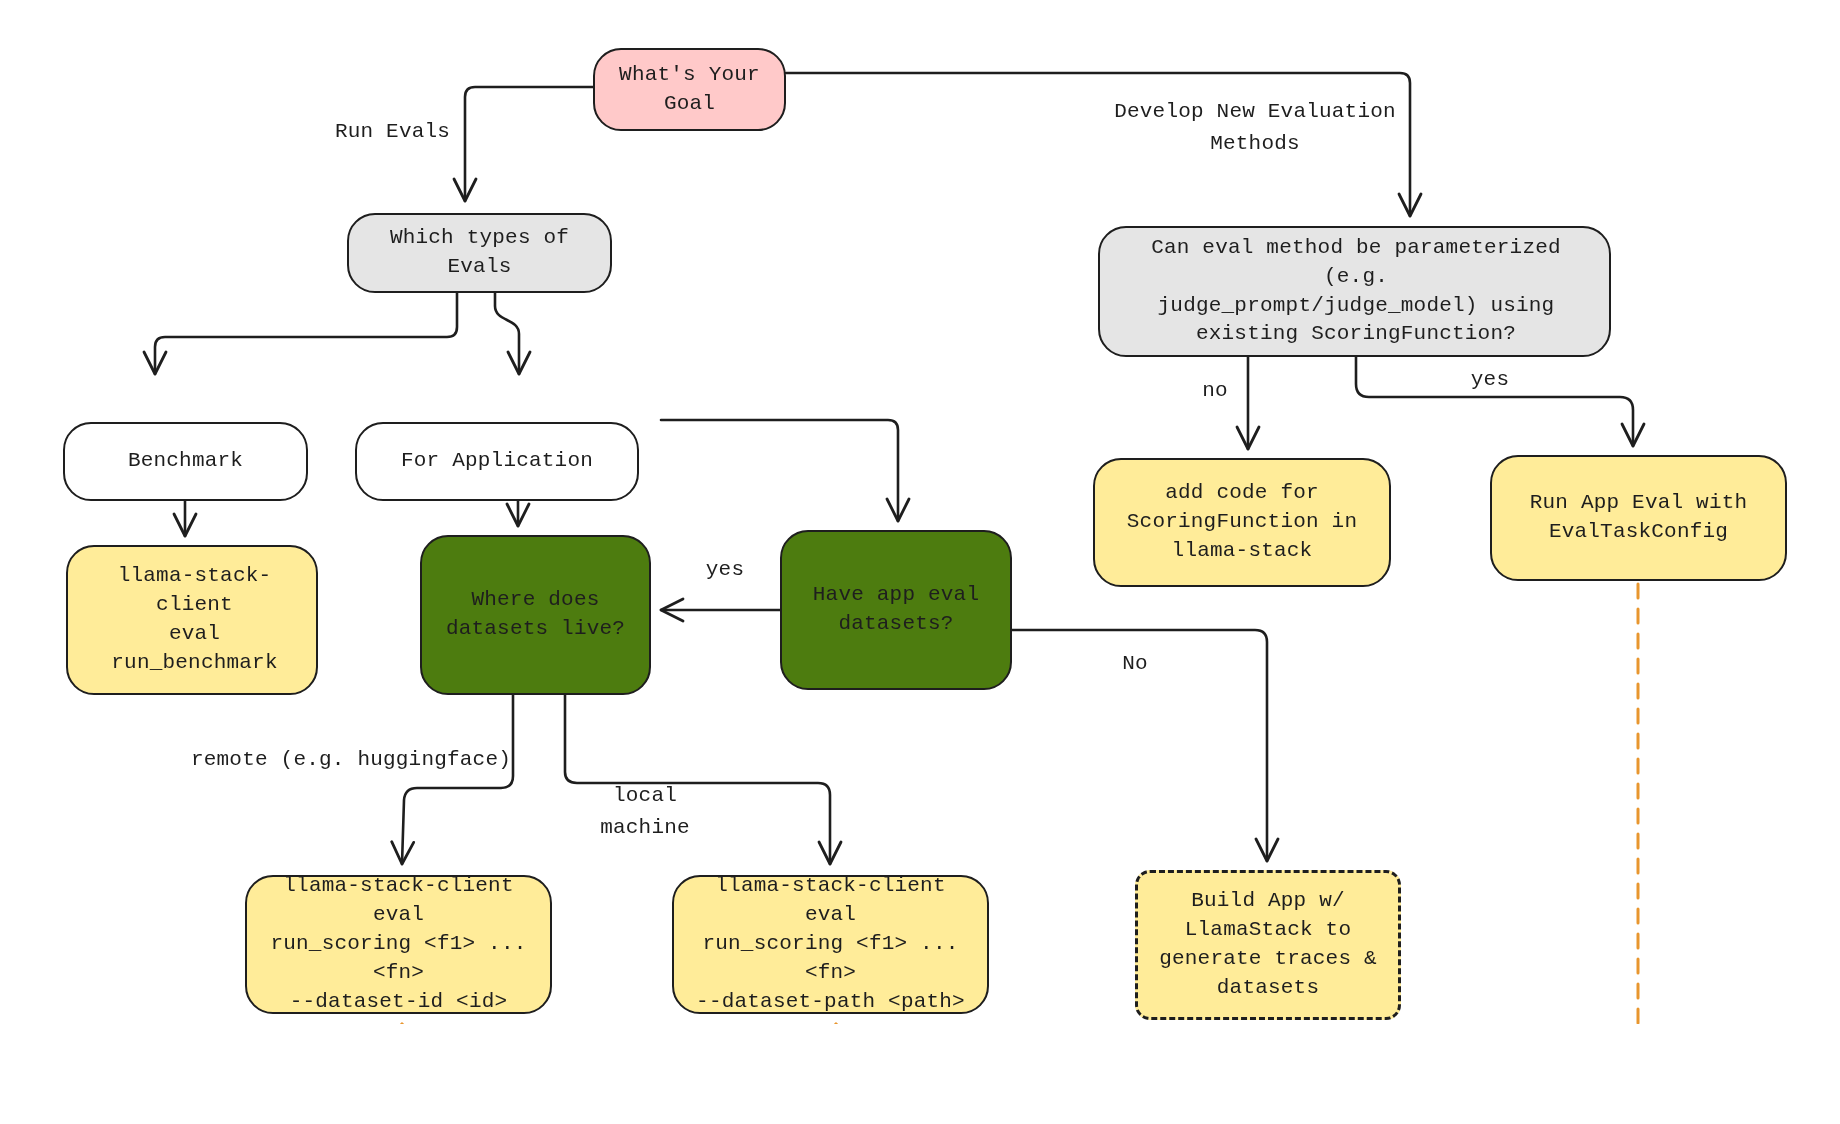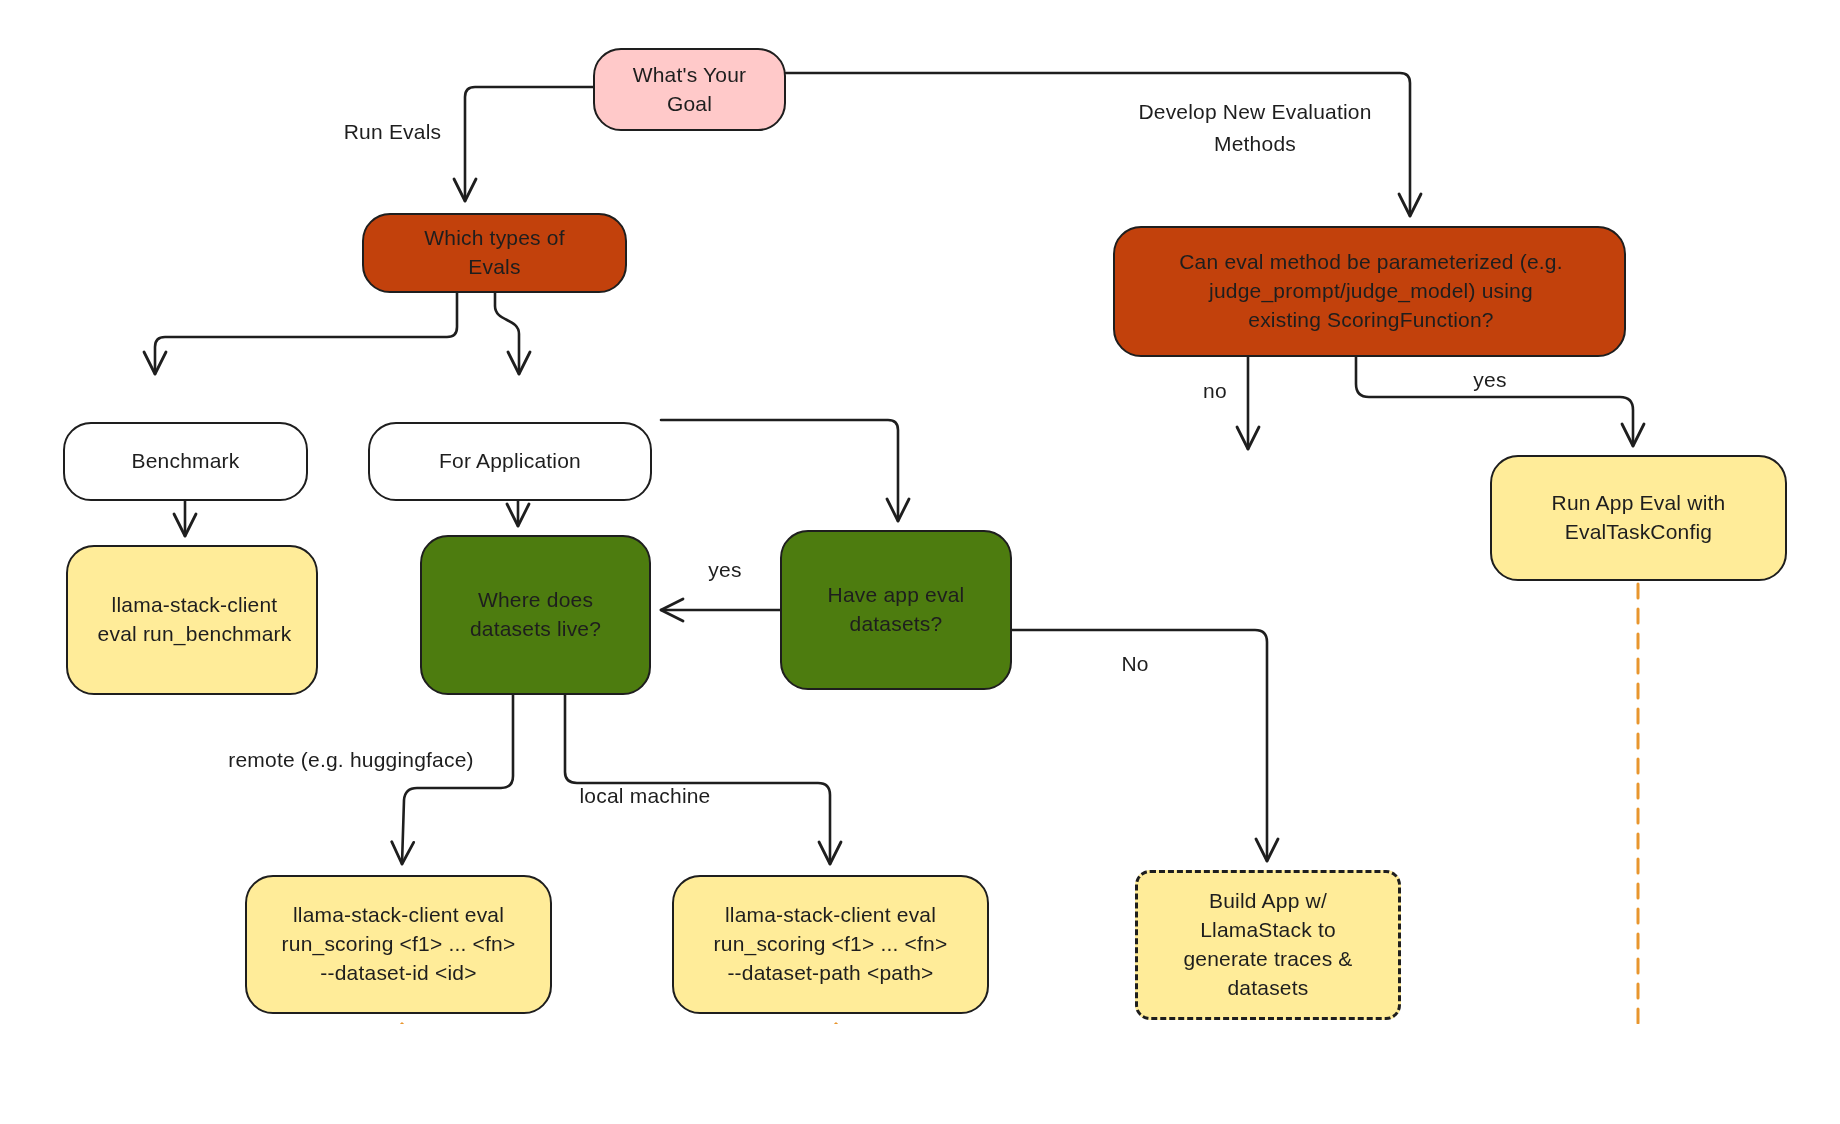--- a/index.html
+++ b/index.html
@@ -1,57 +1,57 @@
 <!DOCTYPE html>
 <html><head>
 <meta charset="utf-8">
 <style>
   html,body{margin:0;padding:0;background:#ffffff;}
   .canvas{
     position:relative;
     width:1840px;height:1024px;
     background:#ffffff;
-    font-family:Liberation Sans, sans-serif;
+    font-family:Liberation Mono, monospace;
     color:#1e1e1e;
     overflow:hidden;
   }
   svg.wires{position:absolute;left:0;top:0;width:1840px;height:1124px;pointer-events:none;}
   .node{
     position:absolute;
     display:flex;align-items:center;justify-content:center;
     text-align:center;
     border:2.6px solid #1e1e1e;
     border-radius:28px;
     white-space:pre-line;
     font-size:21px;
     line-height:1.38;
     letter-spacing:0.2px;
     box-sizing:border-box;
     padding:4px 10px;
   }
   .fill-pink{background:#ffc9c9;}
-  .fill-green{background:#c2410c;margin-left:15px;}
+  .fill-green{background:#e5e5e5;}
   .fill-blue{background:#4d7c0f;}
   .fill-yellow{background:#ffec99;}
   .fill-white{background:#ffffff;margin-top:39px;}
   .dashed{border-style:dashed;border-width:3px;}
   .edge-label{
     position:absolute;
     white-space:pre-line;
     font-size:21px;
     line-height:1.5;
     letter-spacing:0.2px;
     text-align:center;
   }
   
   #n-goal{left:593px;top:48px;width:193px;height:83px;}
   #n-which-types{left:347px;top:213px;width:265px;height:80px;}
   #n-can-eval{left:1098px;top:226px;width:513px;height:131px;padding-left:13px;}
   #n-benchmark{left:63px;top:383px;width:245px;height:79px;}
-  #n-for-application{left:368px;top:383px;width:284px;height:79px;}
+  #n-for-application{left:355px;top:383px;width:284px;height:79px;}
   #n-run-benchmark{left:66px;top:545px;width:252px;height:150px;padding-left:15px;}
   #n-where-datasets{left:420px;top:535px;width:231px;height:160px;}
   #n-have-datasets{left:780px;top:530px;width:232px;height:160px;}
   #n-add-code{left:1093px;top:458px;width:298px;height:129px;}
   #n-run-app-eval{left:1490px;top:455px;width:297px;height:126px;}
   #n-run-scoring-id{left:245px;top:875px;width:307px;height:139px;}
   #n-run-scoring-path{left:672px;top:875px;width:317px;height:139px;}
   #n-build-app{left:1135px;top:870px;width:266px;height:150px;border-radius:15px;}
   
   #l-run-evals{left:320px;top:116px;width:145px;}
@@ -106,20 +106,23 @@
 judge_prompt/judge_model) using
 existing ScoringFunction?</div>
   <div class="node fill-white" id="n-benchmark">Benchmark</div>
   <div class="node fill-white" id="n-for-application">For Application</div>
   <div class="node fill-yellow" id="n-run-benchmark">llama-stack-client
 eval run_benchmark</div>
   <div class="node fill-blue" id="n-where-datasets">Where does
 datasets live?</div>
   <div class="node fill-blue" id="n-have-datasets">Have app eval
 datasets?</div>
+  <div class="node fill-yellow" id="n-add-code">add code for
+ScoringFunction in
+llama-stack</div>
   <div class="node fill-yellow" id="n-run-app-eval">Run App Eval with
 EvalTaskConfig</div>
   <div class="node fill-yellow" id="n-run-scoring-id">llama-stack-client eval
 run_scoring &lt;f1&gt; ... &lt;fn&gt;
 --dataset-id &lt;id&gt;</div>
   <div class="node fill-yellow" id="n-run-scoring-path">llama-stack-client eval
 run_scoring &lt;f1&gt; ... &lt;fn&gt;
 --dataset-path &lt;path&gt;</div>
   <div class="node fill-yellow dashed" id="n-build-app">Build App w/
 LlamaStack to

